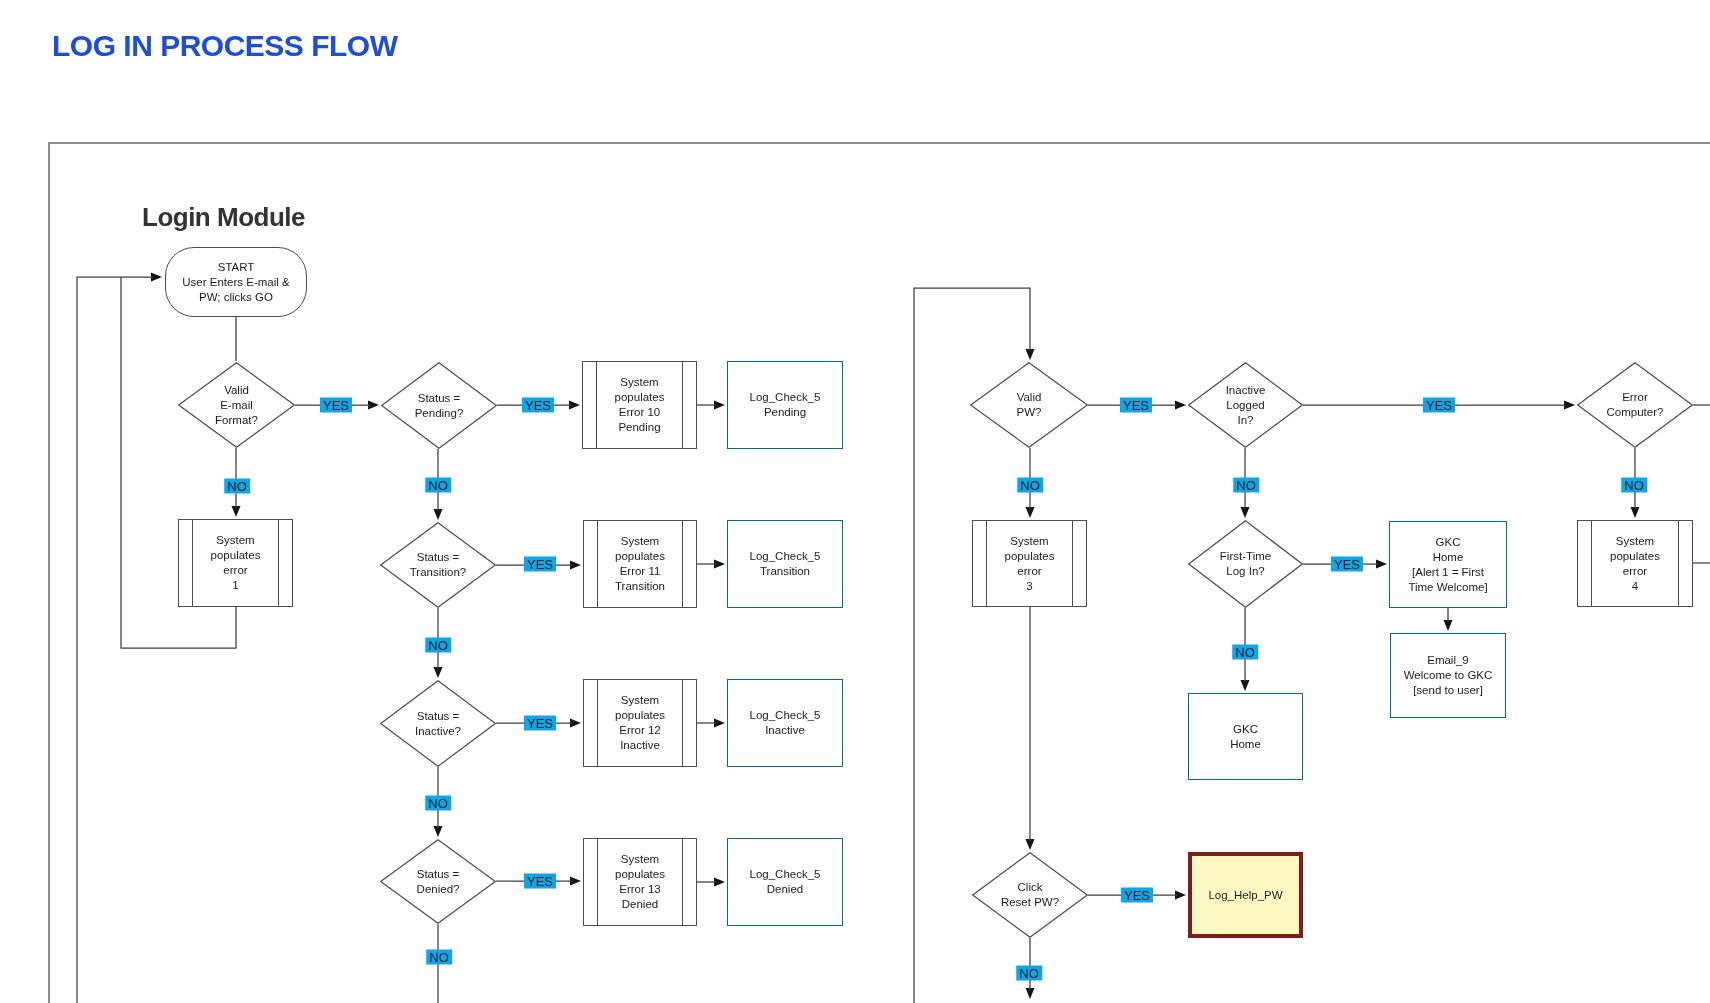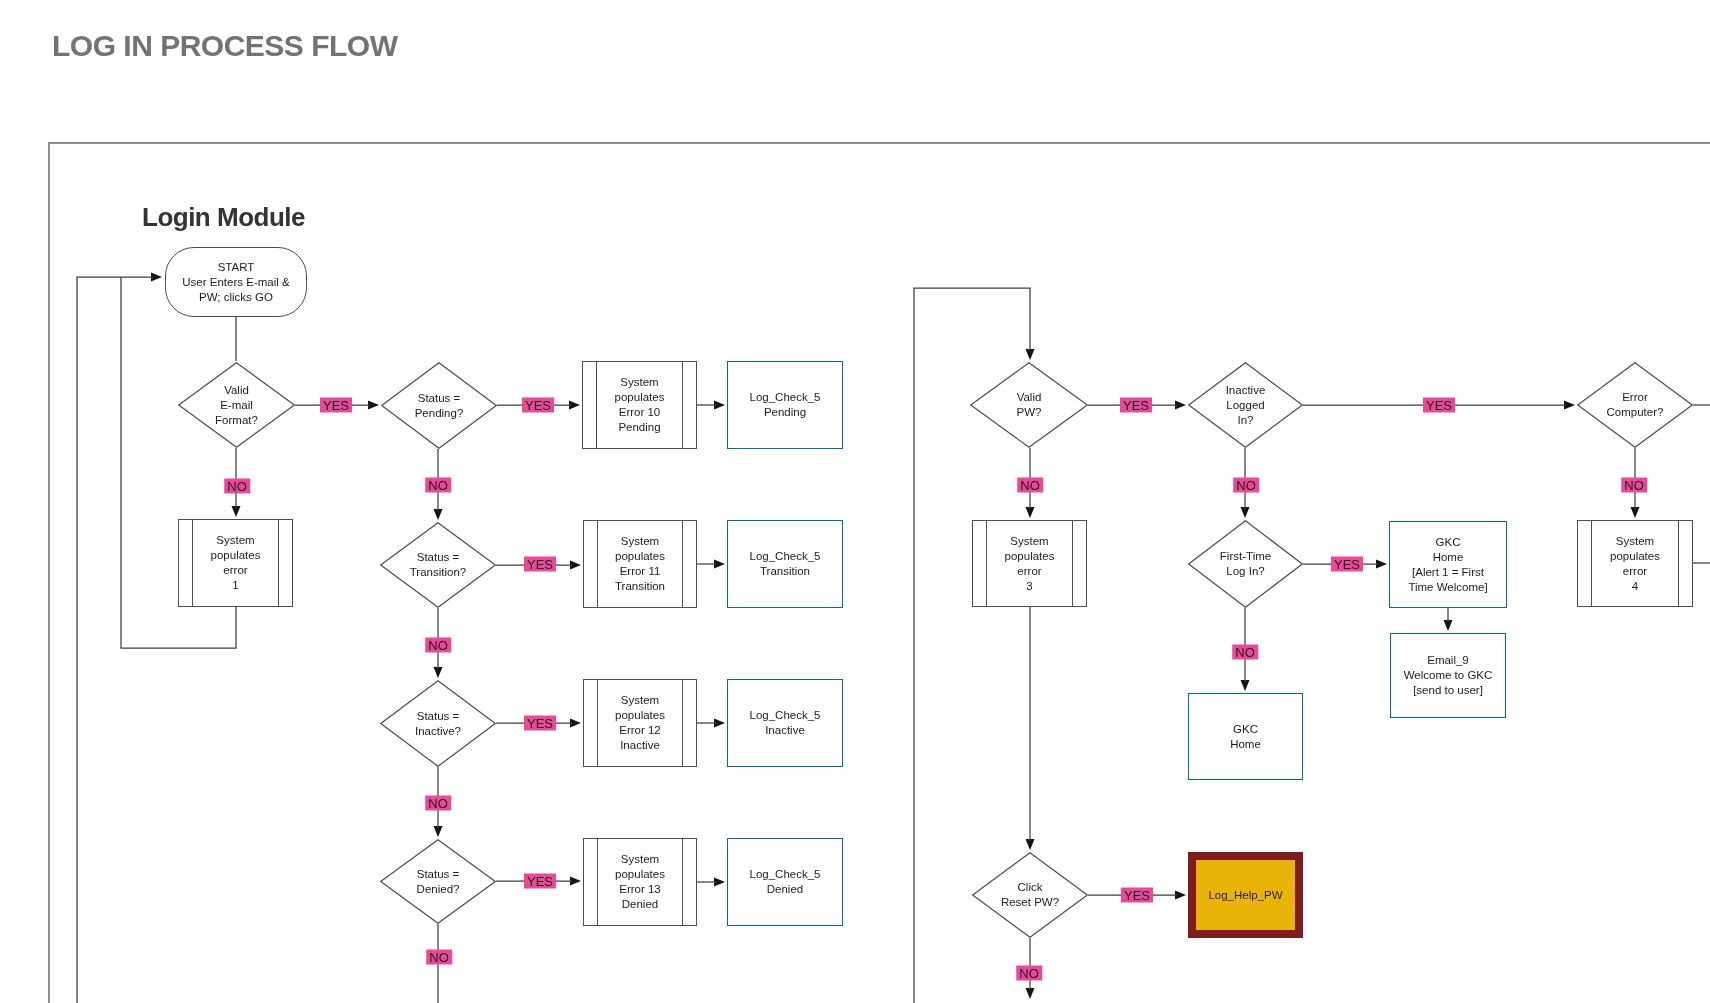--- a/index.html
+++ b/index.html
@@ -2,21 +2,21 @@
 <html><head>
 <meta charset="utf-8">
 <style>
   html,body{margin:0;padding:0;background:#ffffff;}
   .canvas{
     position:relative;width:1710px;height:1003px;overflow:hidden;background:#fff;
     font-family:"Liberation Sans","DejaVu Sans",sans-serif;color:#1c1c1c;
   }
   .page-title{
     position:absolute;left:52px;top:29px;font-size:30px;font-weight:bold;
-    letter-spacing:-0.5px;color:#737373;white-space:nowrap;
+    letter-spacing:-0.5px;color:#1d4ed8;white-space:nowrap;
   }
   .frame{
     position:absolute;left:48px;top:142px;right:-4px;bottom:-4px;
     border-top:2px solid #8e8e8e;border-left:2px solid #8e8e8e;
   }
   .module-heading{
     position:absolute;left:142px;top:202px;font-size:26px;font-weight:bold;
     letter-spacing:-0.5px;color:#333333;white-space:nowrap;
   }
   #edge-svg{position:absolute;left:0;top:0;}
@@ -26,23 +26,23 @@
   }
   .node .txt{white-space:pre-line;position:relative;z-index:2;}
   .terminator{border:1px solid #4d4d4d;border-radius:29px;background:#fff;}
   .process{border:1px solid #0369a1;background:#fff;}
   .predefined{border:1px solid #4d4d4d;background:#fff;}
   .predefined .bar-l,.predefined .bar-r{position:absolute;top:0;bottom:0;border-left:1px solid #4d4d4d;z-index:1;}
   .predefined .bar-l{left:13px;}
   .predefined .bar-r{right:13px;}
   .decision{background:transparent;border:none;}
   .decision svg{position:absolute;left:0;top:0;z-index:1;}
-  .filled{background:#eab308;border:8px solid #7f1d1d;}
+  .filled{background:#fef9c3;border:4px solid #7f1d1d;}
   .lbl{
-    position:absolute;transform:translate(-50%,-50%);background:#ec4899;
+    position:absolute;transform:translate(-50%,-50%);background:#0ea5e9;
     padding:0 3px;font-size:13px;color:#1c1c1c;z-index:3;white-space:nowrap;
   }
 </style>
 </head>
 <body>
 
 <div class="canvas">
   <div class="page-title">LOG IN PROCESS FLOW</div>
   <div class="frame"></div>
   <div class="module-heading">Login Module</div>

